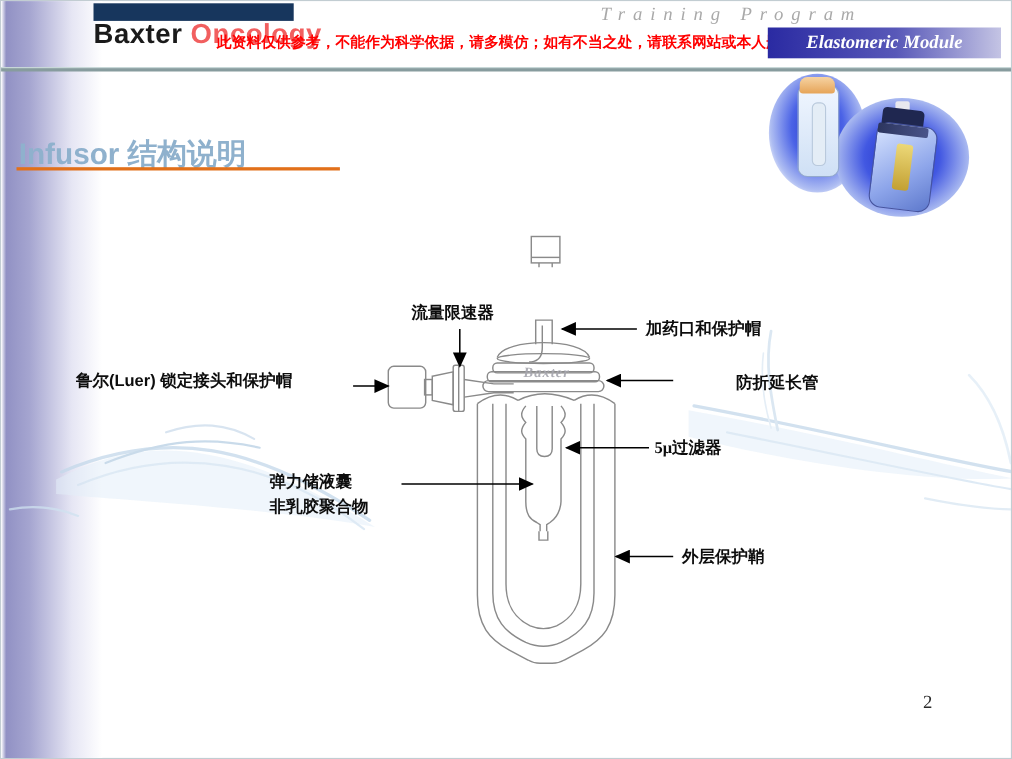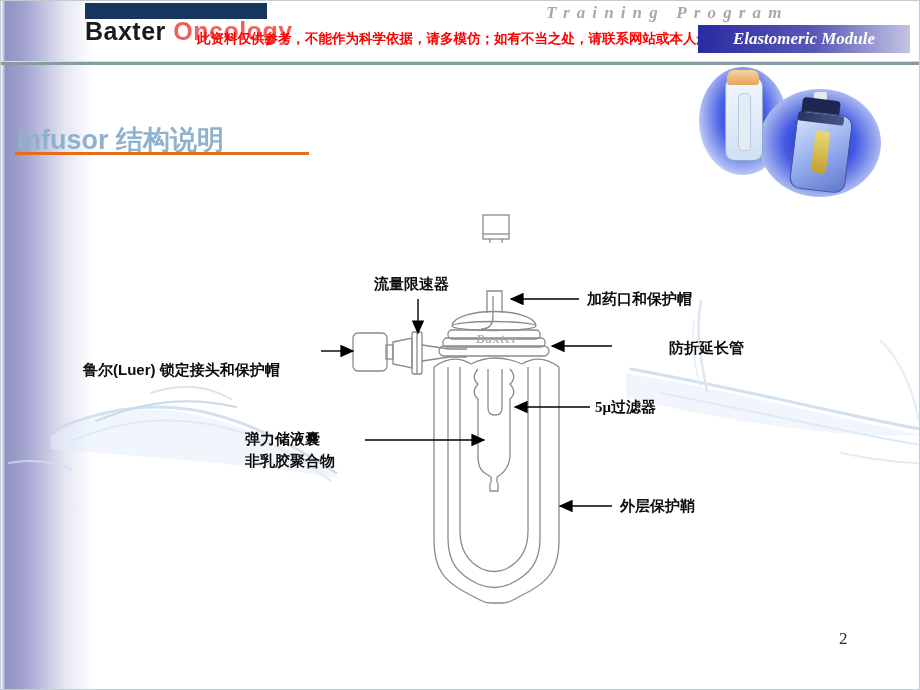--- a/index.html
+++ b/index.html
@@ -24,21 +24,21 @@
   #navy-bar{left:84px;top:2px;width:182px;height:16px;background:#17365d;z-index:6;}
   #brand{left:84px;top:16px;z-index:6;font-size:25px;letter-spacing:0.5px;white-space:nowrap;}
   #brand .bold{font-weight:bold;color:#1a1a1a;}
   #brand .light{font-weight:600;color:#ef4444;opacity:0.85;}
   #disclaimer{
     left:196px;top:29px;width:600px;z-index:8;
     color:#ff0000;font-weight:bold;font-size:13.5px;white-space:nowrap;
   }
   #training{
     left:545px;top:2px;z-index:6;
-    font-family:"Liberation Serif", serif;font-style:italic;font-weight:bold;
+    font-family:"Liberation Serif", serif;font-style:italic;font-weight:normal;
     font-size:17px;color:#a9a9a9;letter-spacing:0.42em;white-space:nowrap;
   }
   #module-badge{
     left:697px;top:24px;width:212px;height:28px;z-index:9;
     background:linear-gradient(to right,#2a2aa2 0%,#5858b8 55%,#c4c4e4 100%);
     color:#ffffff;font-family:"Liberation Serif", serif;font-style:italic;
     font-size:17px;font-weight:bold;line-height:28px;text-align:center;
   }
   
   #page-title{
@@ -67,21 +67,21 @@
   #band2{left:797px;top:113px;width:46px;height:9px;z-index:4;transform:rotate(7deg);
     background:linear-gradient(to right,#2c355e,#4a548a);border-radius:2px;}
   #label2{left:812px;top:130px;width:15px;height:42px;z-index:4;transform:rotate(7deg);
     background:linear-gradient(to bottom,#ecd878,#c3a032);border-radius:3px;}
   
   #diagram-svg{left:0;top:0;width:920px;height:690px;z-index:1;}
   
   .callout{z-index:3;color:#0d0d0d;font-weight:bold;font-size:15px;white-space:nowrap;}
   #lbl-flow{left:373px;top:274px;}
   #lbl-port{left:586px;top:289px;}
-  #lbl-luer{left:82px;top:336px;margin-top:24px;}
+  #lbl-luer{left:68px;top:336px;}
   #lbl-ext{left:620px;top:338px;padding-left:48px;}
   #lbl-filter{left:594px;top:397px;font-family:Liberation Serif, serif;}
   #lbl-reservoir{left:244px;top:427px;width:122px;text-align:left;line-height:1.45;}
   #lbl-sheath{left:619px;top:496px;}
   
   #device-brand{
     left:461px;top:330px;width:70px;z-index:2;text-align:center;
     font-family:"Liberation Serif", serif;font-style:italic;font-weight:bold;
     font-size:13px;color:#a6a6ae;letter-spacing:1px;opacity:0.9;
   }

